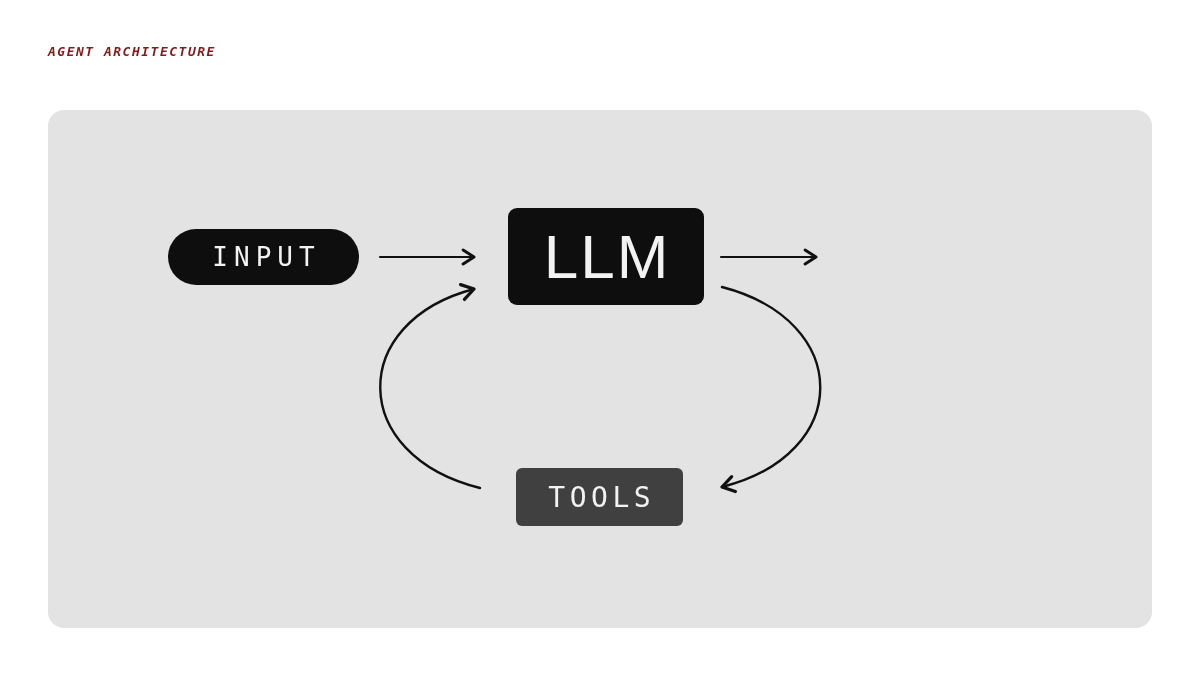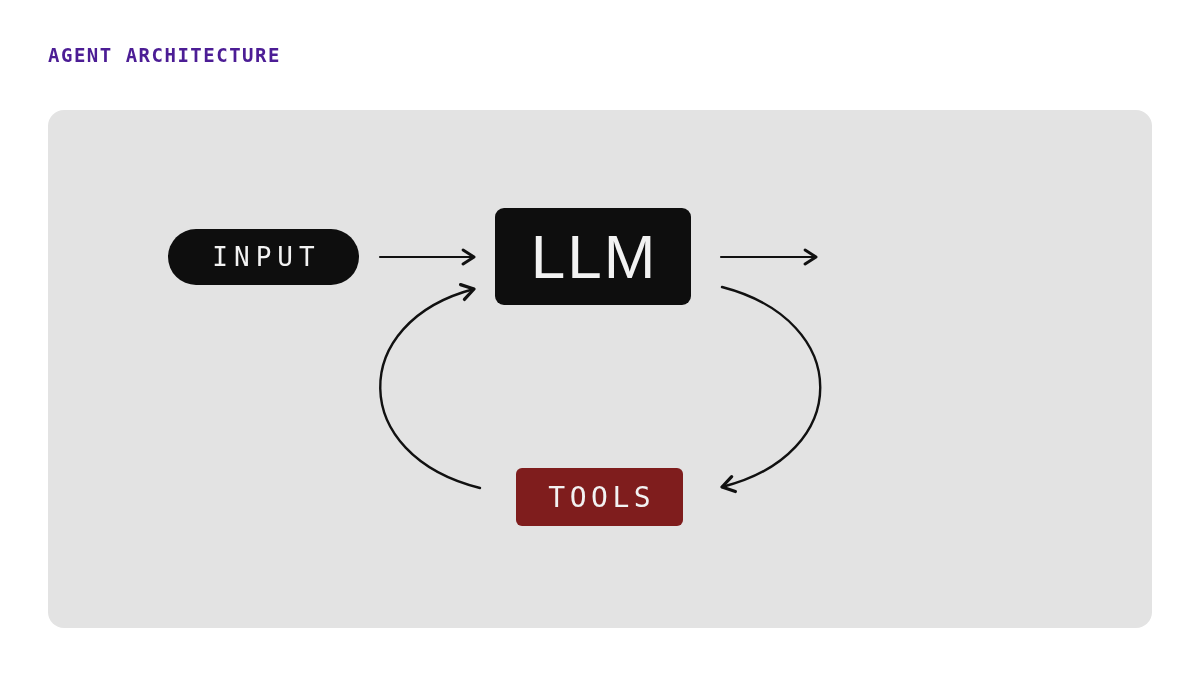--- a/index.html
+++ b/index.html
@@ -6,25 +6,26 @@
   html, body {
     width: 1200px; height: 675px;
     background: #ffffff;
     font-family: "DejaVu Sans Mono", monospace;
     overflow: hidden;
     position: relative;
   }
   .page-title {
     position: absolute;
     left: 48px; top: 44px;
-    font-size: 19px;
+    font-size: 13px;
     font-weight: 700;
     letter-spacing: 1.5px;
-    color: #4c1d95;
+    color: #7f1d1d;
     font-family: "DejaVu Sans Mono", monospace;
+    font-style: italic;
   }
   .panel {
     position: absolute;
     left: 48px; top: 110px;
     width: 1104px; height: 518px;
     background: #e3e3e3;
     border-radius: 16px;
   }
   .node {
     position: absolute;
@@ -37,41 +38,41 @@
   }
   .node-input {
     left: 120px; top: 119px;
     width: 191px; height: 56px;
     border-radius: 28px;
     font-size: 26px;
     letter-spacing: 6px;
     text-indent: 6px; 
   }
   .node-llm {
-    left: 447px; top: 98px;
+    left: 460px; top: 98px;
     width: 196px; height: 97px;
     border-radius: 9px;
     font-family: "Liberation Sans", sans-serif;
     font-size: 62px;
     letter-spacing: 2px;
     text-indent: 2px;
   }
   .node-output {
     left: 795px; top: 119px;
     width: 189px; height: 56px;
     border-radius: 28px;
     font-size: 26px;
     letter-spacing: 5px;
     text-indent: 5px;
   }
   .node-tools {
     left: 468px; top: 358px;
     width: 167px; height: 58px;
     border-radius: 6px;
-    background: #7f1d1d;
+    background: #404040;
     font-size: 28px;
     letter-spacing: 4.5px;
     text-indent: 4.5px;
   }
   .edges-svg {
     position: absolute;
     left: 0; top: 0;
     width: 1104px; height: 518px;
     pointer-events: none;
   }

